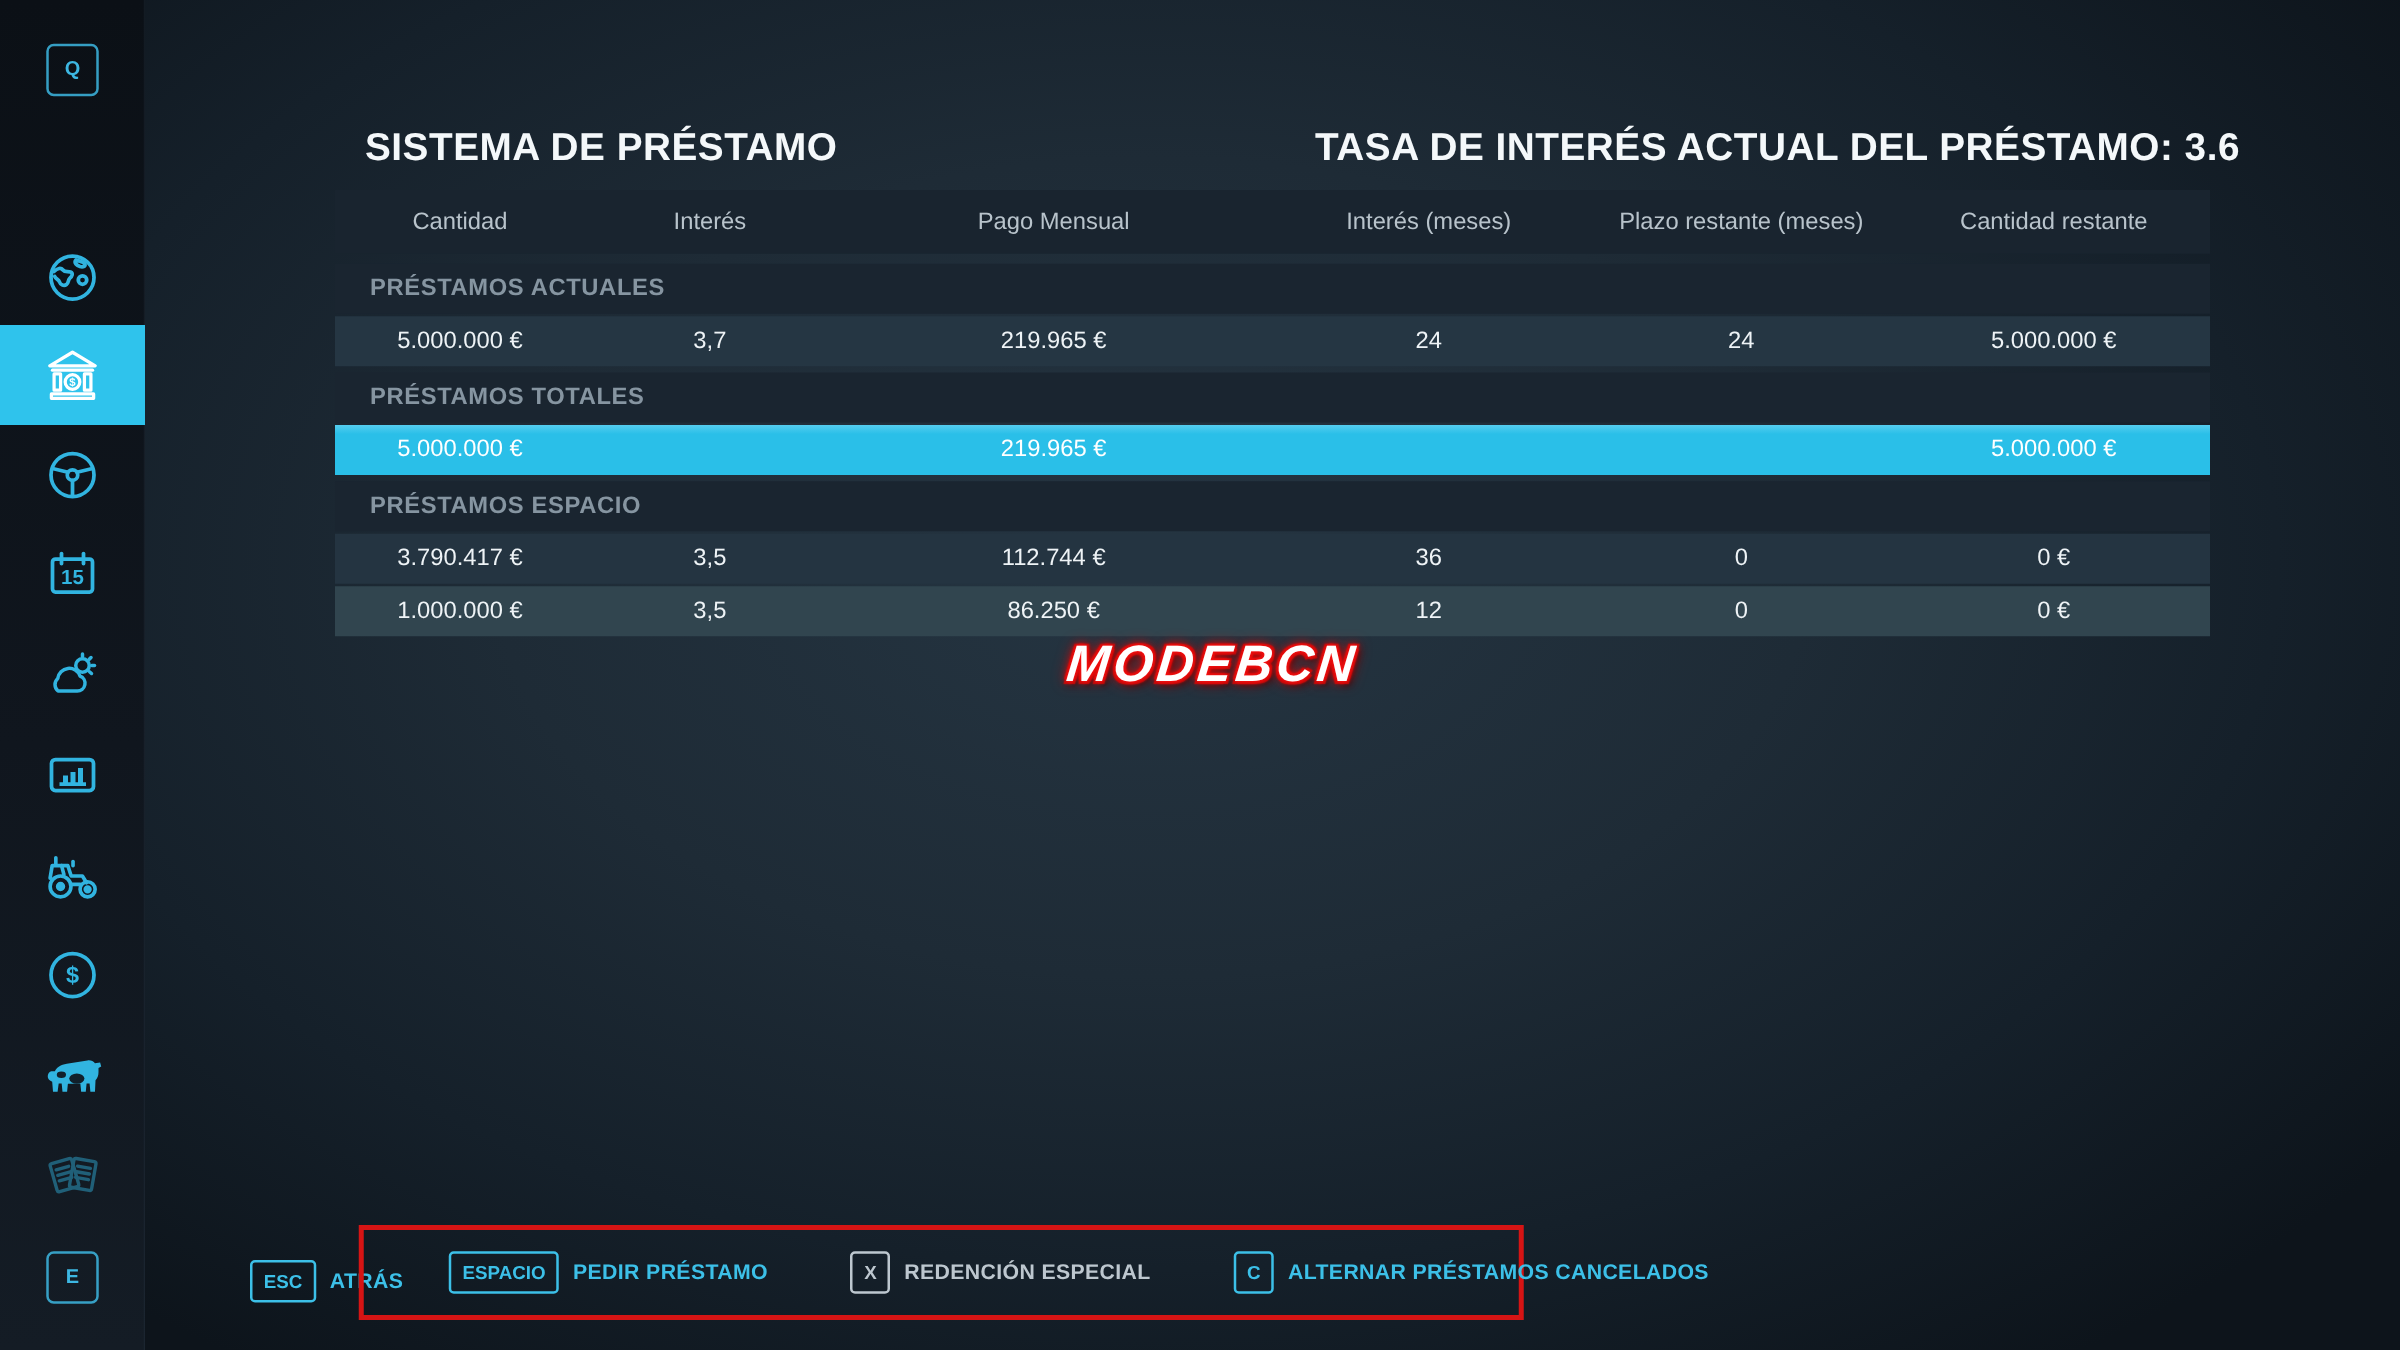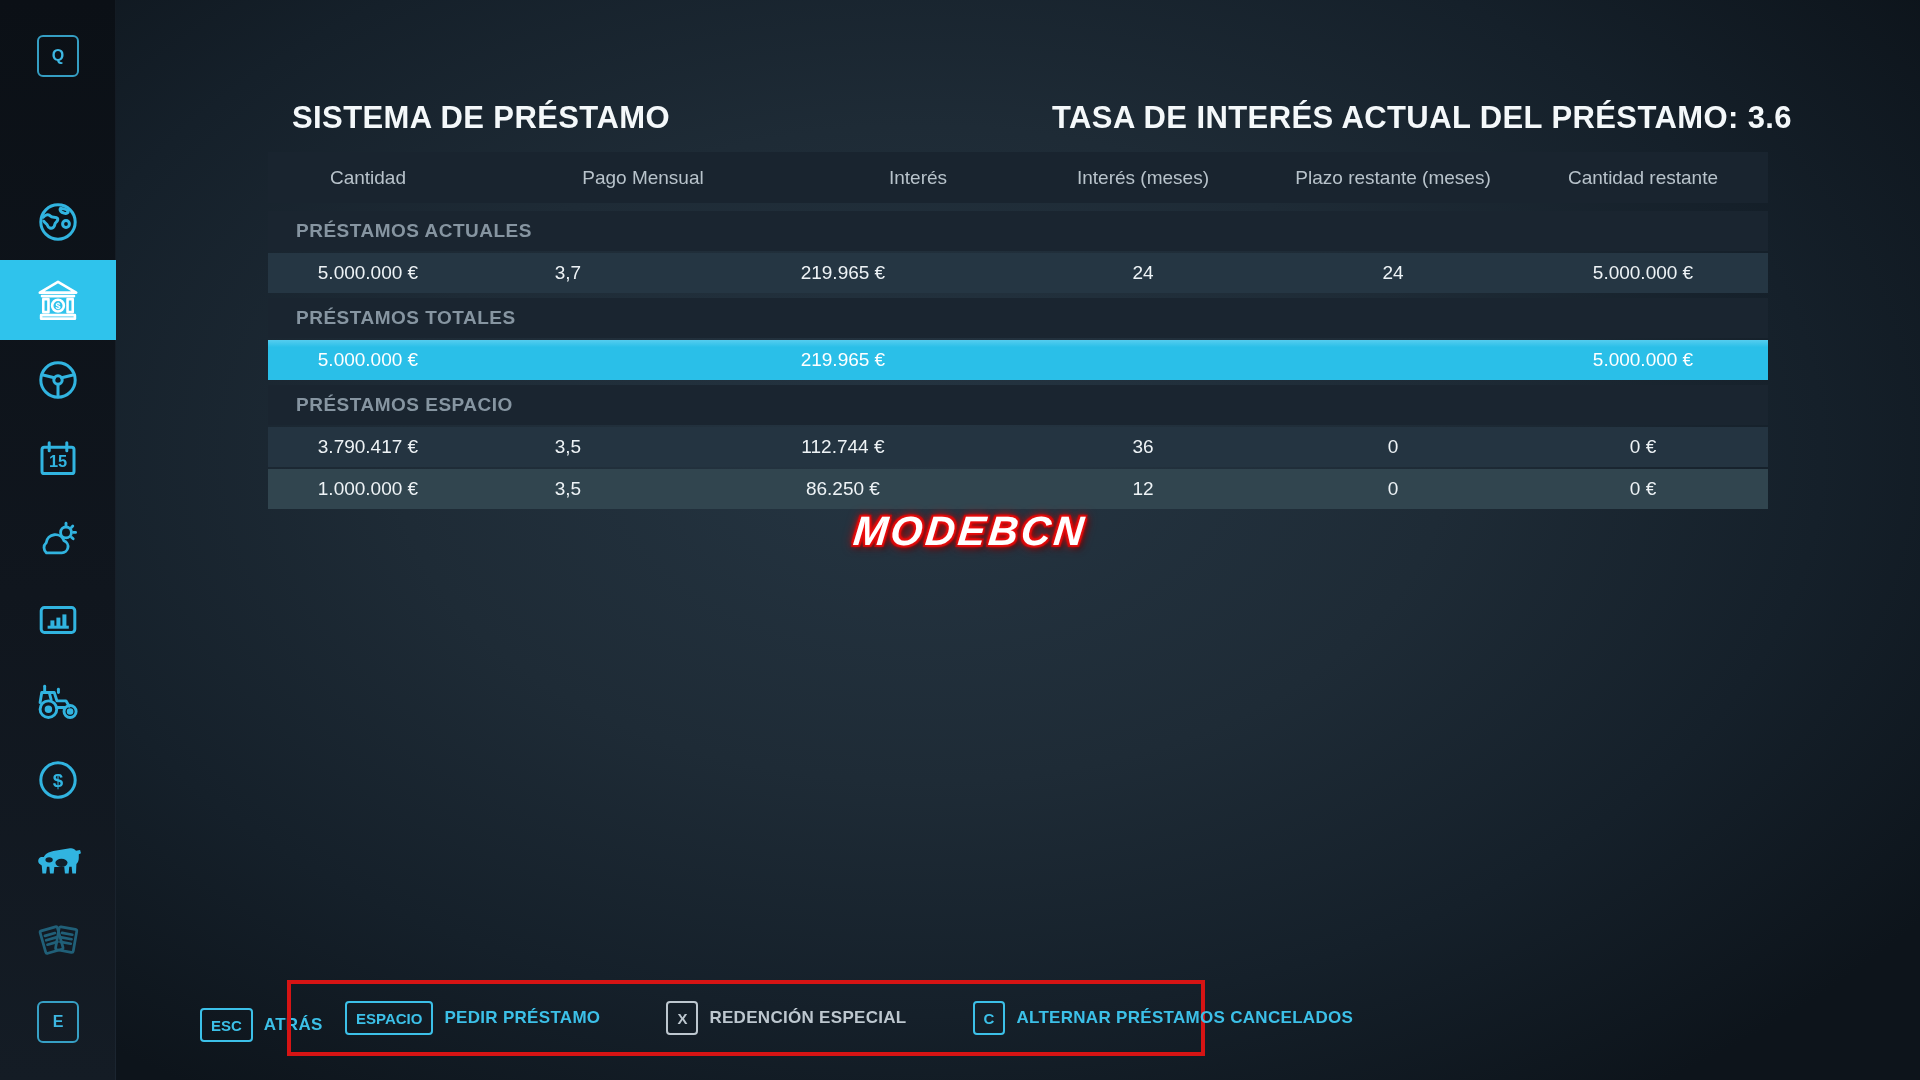--- a/index.html
+++ b/index.html
@@ -49,21 +49,21 @@
       3px 3px 6px rgba(0,0,0,.8);}
   
   .footer-group{display:flex;align-items:center;gap:11px;white-space:nowrap;margin-left:38px;}
   .footer-group .klabel{font-size:17px;font-weight:bold;letter-spacing:.3px;}
   .kbadge{display:flex;align-items:center;justify-content:center;height:34px;min-width:24px;
     padding:0 9px;border:2px solid currentColor;border-radius:4px;font-size:15px;font-weight:bold;box-sizing:border-box;}
   .accent-group{color:#3cc0e8;}
   .neutral-group{color:#bdc7cf;}
   .esc-group{position:absolute;left:162px;top:1008px;}
   .annotation-rect{position:absolute;left:287px;top:980px;width:894px;height:68px;
-    border:4px solid #d61414;display:flex;align-items:center;padding-left:16px;gap:28px;box-sizing:content-box;}
+    border:4px solid #d61414;display:flex;align-items:center;padding-left:30px;gap:28px;box-sizing:content-box;}
 </style>
 </head>
 <body>
 
 <div id="stage">
 
   <aside class="sidebar">
 
     <div class="sb-item" style="top:16px">
       <div class="key-badge">Q</div>
@@ -185,22 +185,22 @@
 
     <div class="titlebar">
       <div class="page-title">SISTEMA DE PRÉSTAMO</div>
       <div class="rate-title">TASA DE INTERÉS ACTUAL DEL PRÉSTAMO: 3.6</div>
     </div>
 
     <div class="loan-table">
 
       <div class="trow thead">
         <div class="cell c0">Cantidad</div>
+        <div class="cell c1">Interés</div>
         <div class="cell c2">Pago Mensual</div>
-        <div class="cell c1">Interés</div>
         <div class="cell c3">Interés (meses)</div>
         <div class="cell c4">Plazo restante (meses)</div>
         <div class="cell c5">Cantidad restante</div>
       </div>
 
       <div class="spacer8"></div>
 
       <div class="section-row">PRÉSTAMOS ACTUALES</div>
       <div class="spacer2"></div>
       <div class="trow data-row row-dark">

